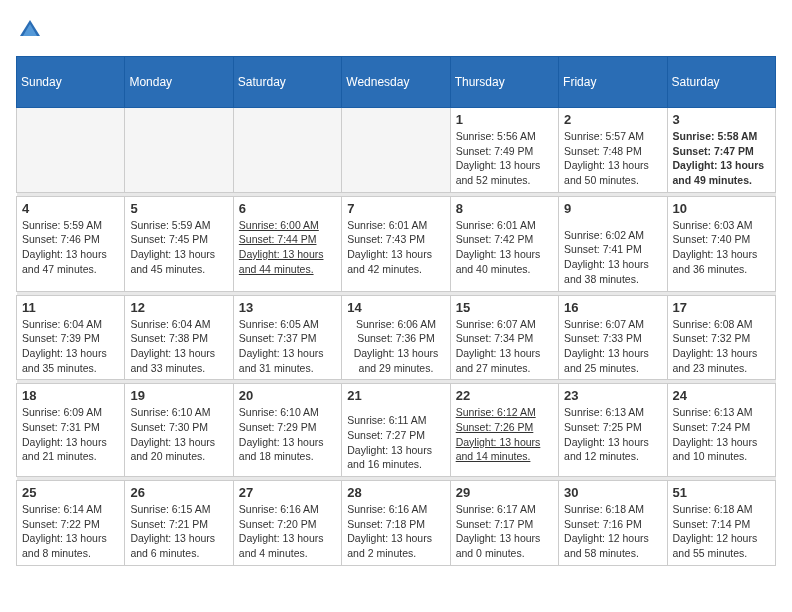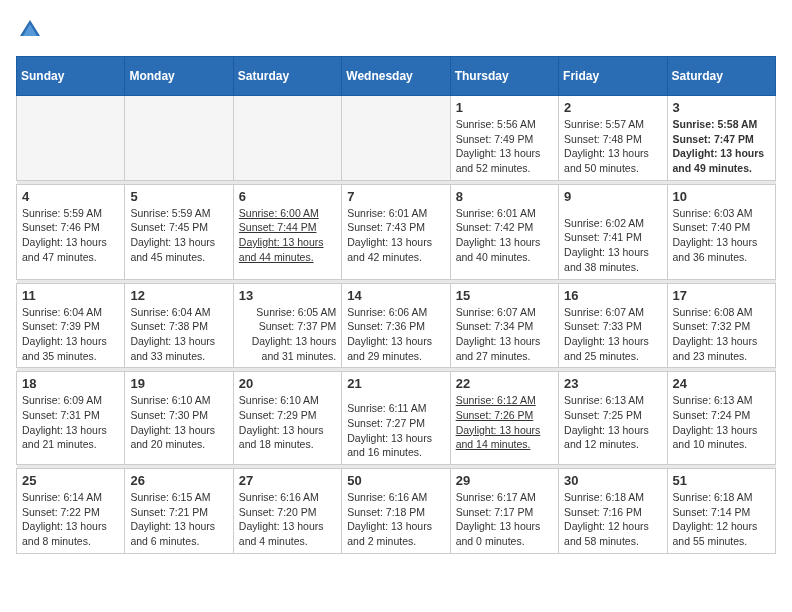--- a/index.html
+++ b/index.html
@@ -55,24 +55,24 @@
       margin-top: 2px;
     }
     .calendar {
       width: 100%;
       border-collapse: collapse;
       font-size: 11px;
     }
     .calendar th {
       background: #2a6db5;
       color: #fff;
-      padding: 12px 4px;
+      padding: 18px 4px;
       text-align: left;
       font-size: 12px;
-      font-weight: bold;
+      font-weight: normal;
       border: 1px solid #1a5da5;
     }
     .calendar td {
       border: 1px solid #ccc;
       vertical-align: top;
       padding: 4px 5px;
       width: 108px;
       min-height: 80px;
       background: #fff;
     }
@@ -224,27 +224,27 @@
 Daylight: 13 hours and 35 minutes.</div>
         </td>
         <td>
           <div class="day-num">12</div>
           <div class="day-detail" style="white-space: pre-line;">Sunrise: 6:04 AM
 Sunset: 7:38 PM
 Daylight: 13 hours and 33 minutes.</div>
         </td>
         <td>
           <div class="day-num">13</div>
-          <div class="day-detail" style="white-space: pre-line; text-align: right;">Sunrise: 6:05 AM
+          <div class="day-detail" style="white-space: pre-line;">Sunrise: 6:05 AM
 Sunset: 7:37 PM
 Daylight: 13 hours and 31 minutes.</div>
         </td>
         <td>
           <div class="day-num">14</div>
-          <div class="day-detail" style="white-space: pre-line;">Sunrise: 6:06 AM
+          <div class="day-detail" style="white-space: pre-line; text-align: center;">Sunrise: 6:06 AM
 Sunset: 7:36 PM
 Daylight: 13 hours and 29 minutes.</div>
         </td>
         <td>
           <div class="day-num">15</div>
           <div class="day-detail" style="white-space: pre-line;">Sunrise: 6:07 AM
 Sunset: 7:34 PM
 Daylight: 13 hours and 27 minutes.</div>
         </td>
         <td>
@@ -335,21 +335,21 @@
 Sunset: 7:21 PM
 Daylight: 13 hours and 6 minutes.</div>
         </td>
         <td>
           <div class="day-num">27</div>
           <div class="day-detail" style="white-space: pre-line;">Sunrise: 6:16 AM
 Sunset: 7:20 PM
 Daylight: 13 hours and 4 minutes.</div>
         </td>
         <td>
-          <div class="day-num">50</div>
+          <div class="day-num">28</div>
           <div class="day-detail" style="white-space: pre-line;">Sunrise: 6:16 AM
 Sunset: 7:18 PM
 Daylight: 13 hours and 2 minutes.</div>
         </td>
         <td>
           <div class="day-num">29</div>
           <div class="day-detail" style="white-space: pre-line;">Sunrise: 6:17 AM
 Sunset: 7:17 PM
 Daylight: 13 hours and 0 minutes.</div>
         </td>

